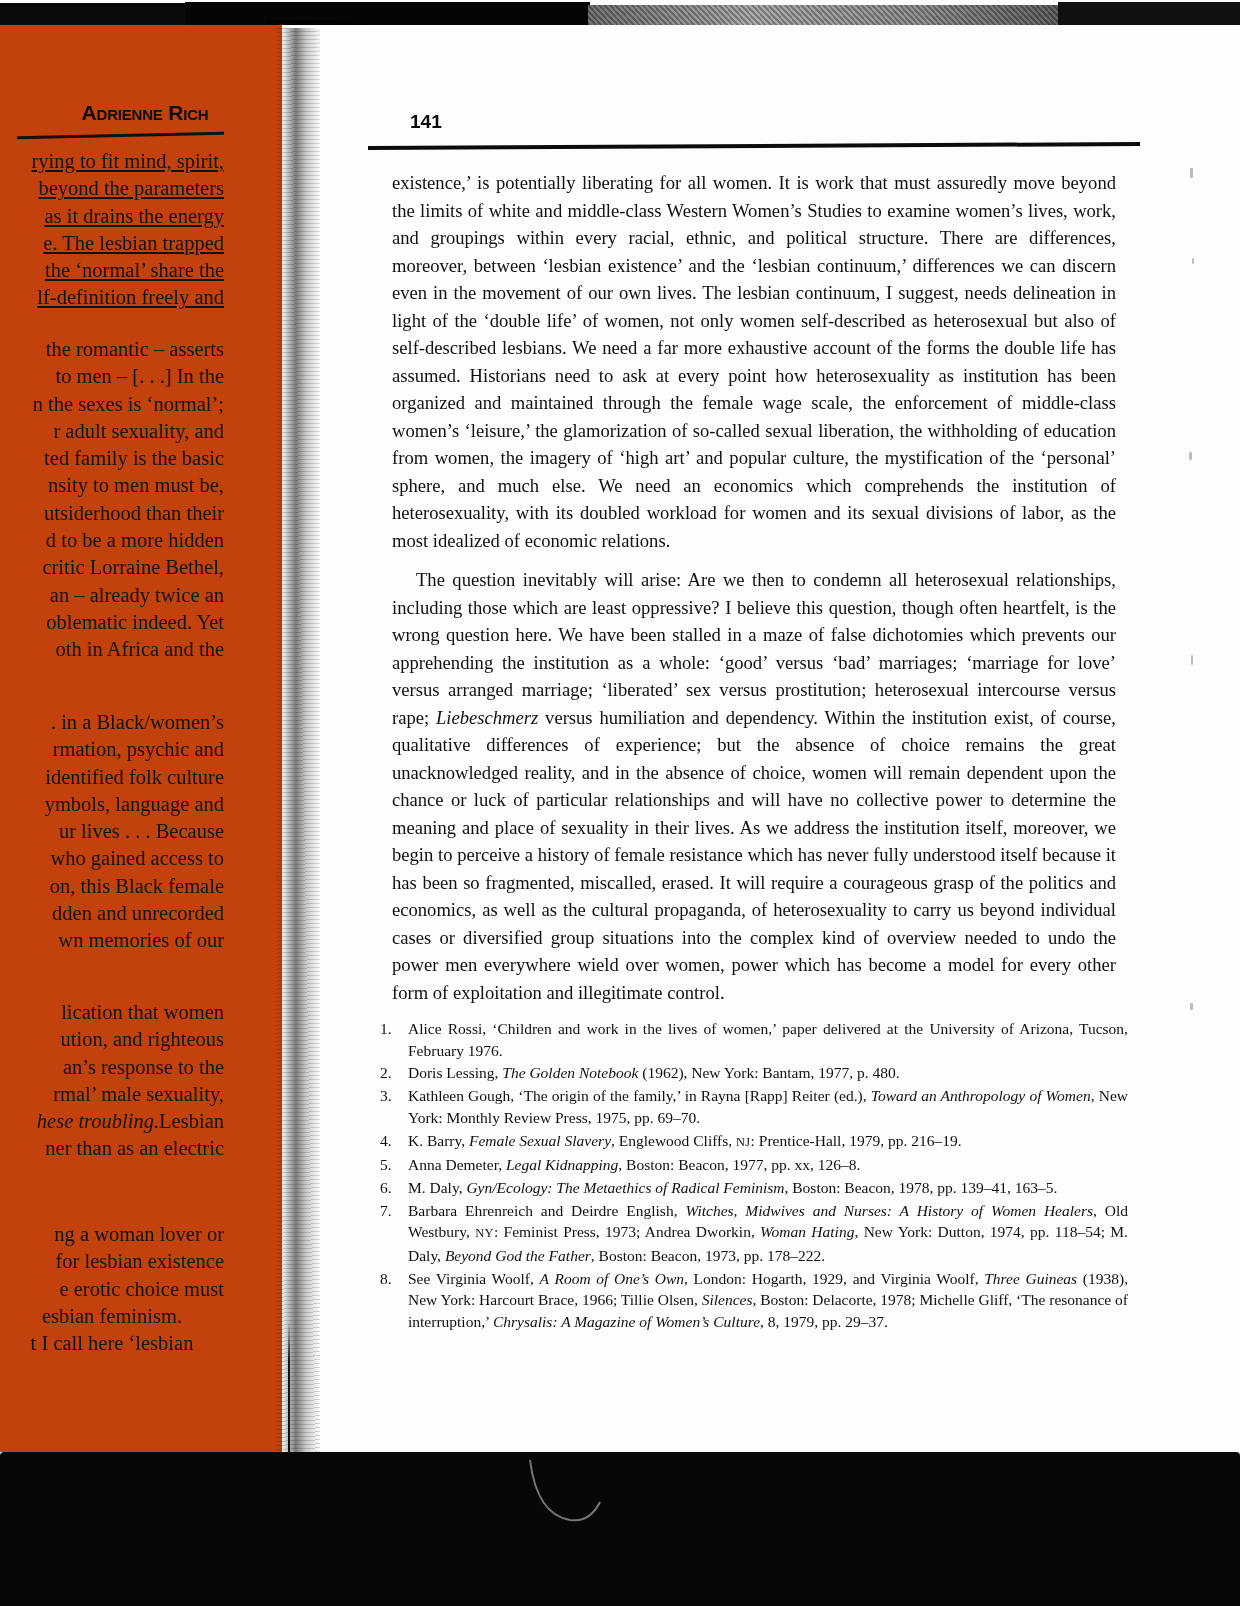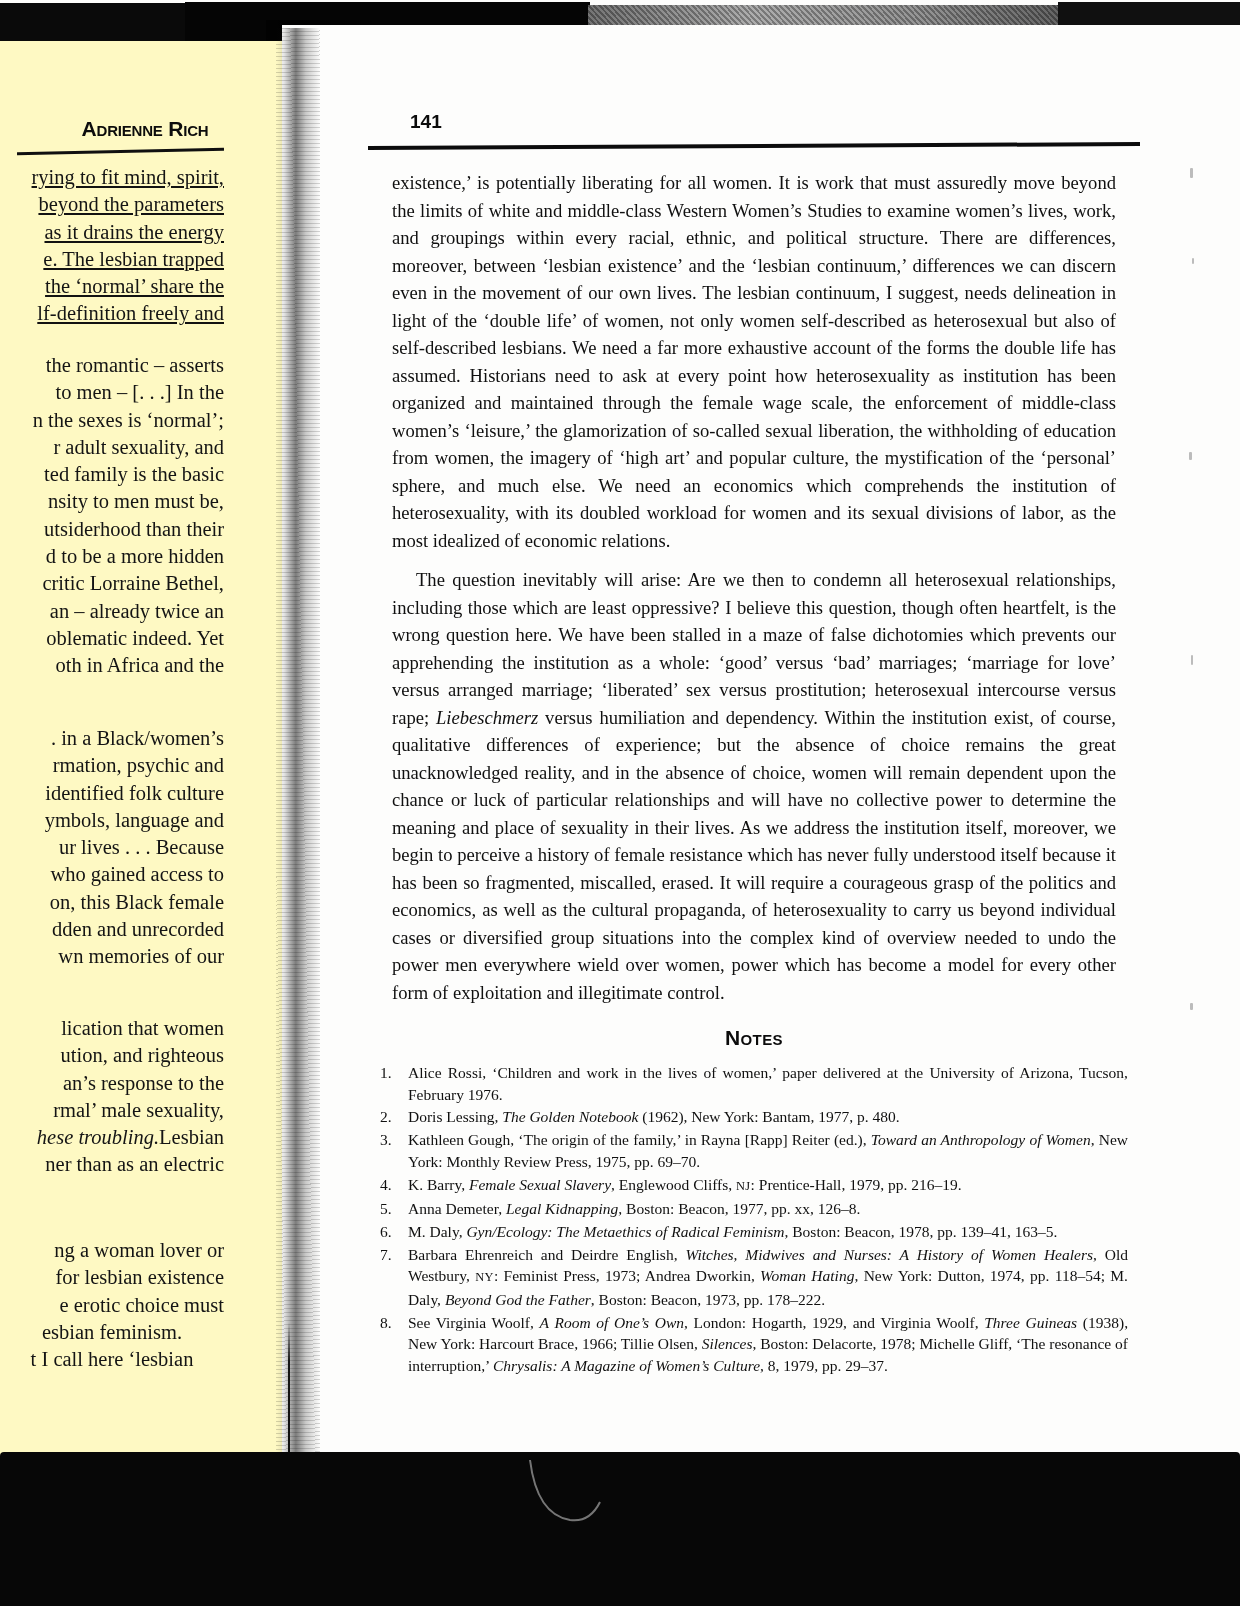--- a/index.html
+++ b/index.html
@@ -13,21 +13,21 @@
   .bar-a{left:0;top:3px;width:205px;height:40px;}
   .bar-b{left:185px;top:2px;width:405px;height:51px;background:#050505;border-radius:0 0 6px 0;}
   .bar-c{left:588px;top:5px;width:470px;height:66px;
     background:
       repeating-linear-gradient(47deg,rgba(0,0,0,.28) 0 2px,rgba(255,255,255,.06) 2px 4px),
       linear-gradient(to right,#6d6d6d,#a8a8a8 35%,#8f8f8f 70%,#5c5c5c);}
   .bar-d{left:1058px;top:2px;width:182px;height:48px;background:#101010;}
   .gutter-blob{position:absolute;left:266px;top:20px;width:110px;height:96px;
     background:radial-gradient(ellipse at 35% 0%,rgba(0,0,0,.95) 0%,rgba(0,0,0,.55) 42%,rgba(0,0,0,0) 72%);}
   
-  .left-page{position:absolute;left:0;top:25px;width:282px;height:1427px;overflow:hidden;background:#fef9c3;margin-top:16px;}
+  .left-page{position:absolute;left:0;top:25px;width:282px;height:1427px;overflow:hidden;background:#c2410c;}
   .right-page{position:absolute;left:282px;top:25px;width:958px;height:1427px;background:#fdfdfc;}
   .gutter{position:absolute;left:276px;top:28px;width:44px;height:1424px;pointer-events:none;
     background:
       repeating-linear-gradient(178deg,rgba(0,0,0,.16) 0 1px,rgba(0,0,0,0) 1px 4px),
       linear-gradient(to right,rgba(25,25,25,0) 0%,rgba(25,25,25,.10) 18%,rgba(18,18,18,.55) 45%,rgba(18,18,18,.22) 68%,rgba(25,25,25,0) 100%);}
   .spine-line{position:absolute;left:288px;top:1322px;width:2px;height:132px;
     background:linear-gradient(to bottom,rgba(17,17,17,0),#151515 30%,#0c0c0c);}
   
   .lp-head{position:absolute;left:52px;top:76px;width:186px;text-align:center;
     font-family:"Liberation Sans",sans-serif;font-weight:700;font-variant:small-caps;
@@ -204,21 +204,20 @@
   <div class="right-page">
     <div class="rp-head">
       <span class="rp-pagenum">141</span>
     </div>
     <div class="rp-rule"></div>
     <div class="rp-flow">
       <div id="rp-paragraphs">
           <p><span>existence,’ is potentially liberating for all women. It is work that must assuredly move beyond the limits of white and middle-class Western Women’s Studies to examine women’s lives, work, and groupings within every racial, ethnic, and political structure. There are differences, moreover, between ‘lesbian existence’ and the ‘lesbian continuum,’ differences we can discern even in the movement of our own lives. The lesbian continuum, I suggest, needs delineation in light of the ‘double life’ of women, not only women self-described as heterosexual but also of self-described lesbians. We need a far more exhaustive account of the forms the double life has assumed. Historians need to ask at every point how heterosexuality as institution has been organized and maintained through the female wage scale, the enforcement of middle-class women’s ‘leisure,’ the glamorization of so-called sexual liberation, the withholding of education from women, the imagery of ‘high art’ and popular culture, the mystification of the ‘personal’ sphere, and much else. We need an economics which comprehends the institution of heterosexuality, with its doubled workload for women and its sexual divisions of labor, as the most idealized of economic relations.</span></p>
           <p class="indent"><span>The question inevitably will arise: Are we then to condemn all heterosexual relationships, including those which are least oppressive? I believe this question, though often heartfelt, is the wrong question here. We have been stalled in a maze of false dichotomies which prevents our apprehending the institution as a whole: ‘good’ versus ‘bad’ marriages; ‘marriage for love’ versus arranged marriage; ‘liberated’ sex versus prostitution; heterosexual intercourse versus rape; </span><span class="it">Liebeschmerz</span><span> versus humiliation and dependency. Within the institution exist, of course, qualitative differences of experience; but the absence of choice remains the great unacknowledged reality, and in the absence of choice, women will remain dependent upon the chance or luck of particular relationships and will have no collective power to determine the meaning and place of sexuality in their lives. As we address the institution itself, moreover, we begin to perceive a history of female resistance which has never fully understood itself because it has been so fragmented, miscalled, erased. It will require a courageous grasp of the politics and economics, as well as the cultural propaganda, of heterosexuality to carry us beyond individual cases or diversified group situations into the complex kind of overview needed to undo the power men everywhere wield over women, power which has become a model for every other form of exploitation and illegitimate control.</span></p>
         </div>
-      <div class="notes-head">Notes</div>
       <div id="notes-list">
           <div class="note">
             <div class="note-num">1.</div>
             <div class="note-text"><span>Alice Rossi, ‘Children and work in the lives of women,’ paper delivered at the University of Arizona, Tucson, February 1976.</span></div>
           </div>
           <div class="note">
             <div class="note-num">2.</div>
             <div class="note-text"><span>Doris Lessing, </span><span class="it">The Golden Notebook</span><span> (1962), New York: Bantam, 1977, p. 480.</span></div>
           </div>
           <div class="note">

